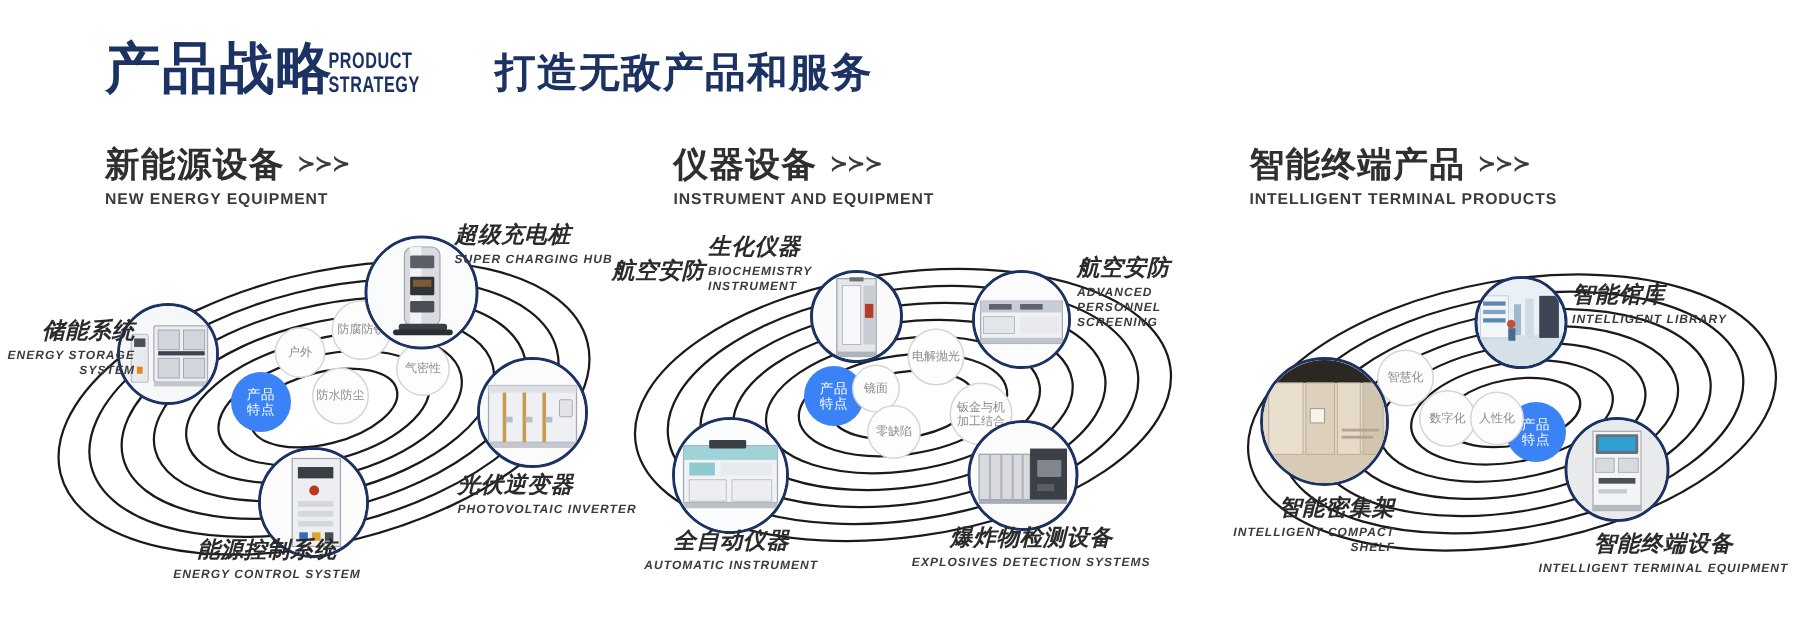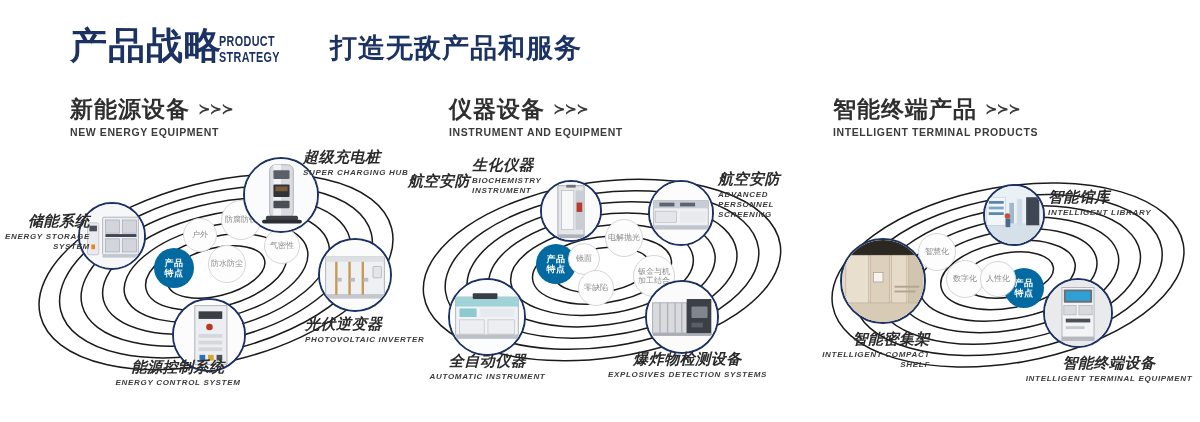--- a/index.html
+++ b/index.html
@@ -69,22 +69,22 @@
   .fb{
     position:absolute;border-radius:50%;
     border:1px solid #d6d6d8;background:#fdfdfd;
     display:flex;align-items:center;justify-content:center;
     text-align:center;color:#8d8d90;
     font-size:8px;line-height:9.5px;
     box-sizing:border-box;
     padding:2px;
   }
   .fb.core{
-    background:#0369a1;border:none;color:#ffffff;
-    font-weight:bold;font-size:9px;line-height:10px;
+    background:#3b82f6;border:none;color:#ffffff;
+    font-weight:normal;font-size:9px;line-height:10px;
     letter-spacing:0.5px;
   }
 
   
   .lbl{position:absolute;white-space:nowrap;font-style:italic;}
   .lbl .zh{
     font-size:15px;line-height:18px;font-weight:bold;
     color:#2b2b2b;letter-spacing:0.5px;
   }
   .lbl .en{

